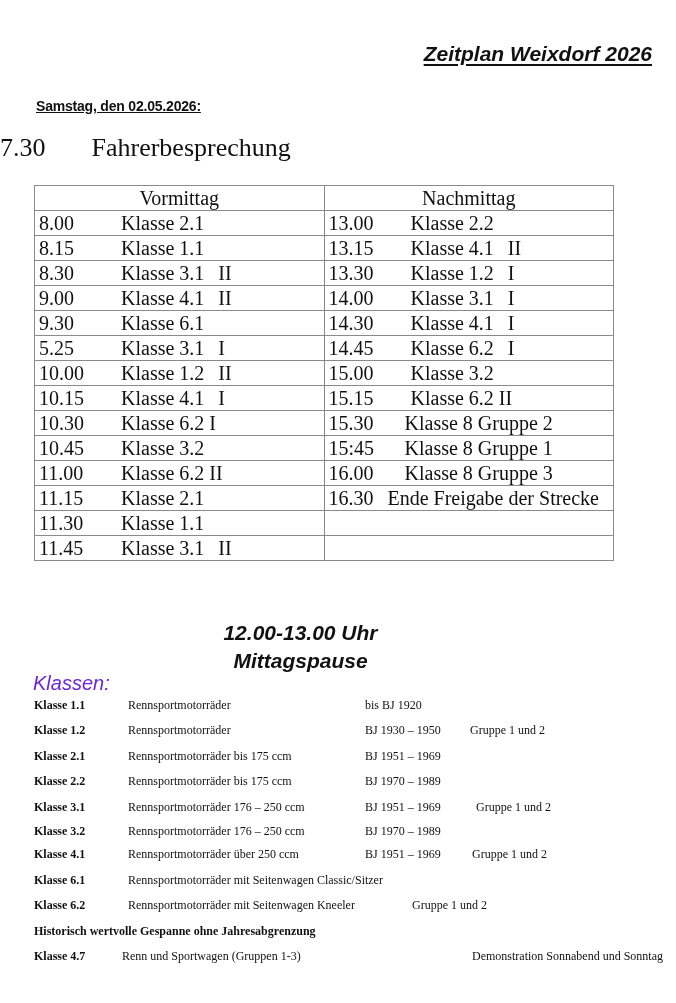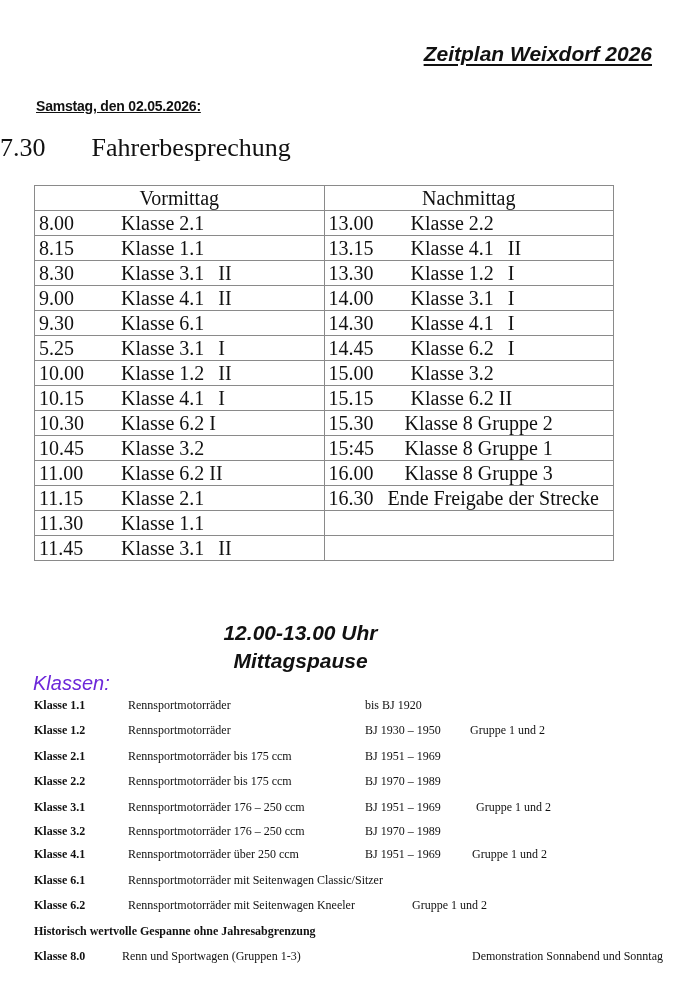--- a/index.html
+++ b/index.html
@@ -347,16 +347,16 @@
     </div>
     <div class="kl" style="top: 898px;">
       <span class="n">Klasse 6.2</span>
       <span class="d">Rennsportmotorräder mit Seitenwagen Kneeler</span>
       <span class="gr" style="left: 378px;">Gruppe 1 und 2</span>
     </div>
   </div>
 
 <div class="hist">Historisch wertvolle Gespanne ohne Jahresabgrenzung</div>
 <div class="kl" style="top:949px;">
-  <span class="n">Klasse 8.0</span>
+  <span class="n">Klasse 4.7</span>
   <span class="d" style="left:88px;">Renn und Sportwagen (Gruppen 1-3)</span>
   <span class="gr" style="left:394px;margin-left:44px;">Demonstration Sonnabend und Sonntag</span>
 </div>
 
 </body></html>

